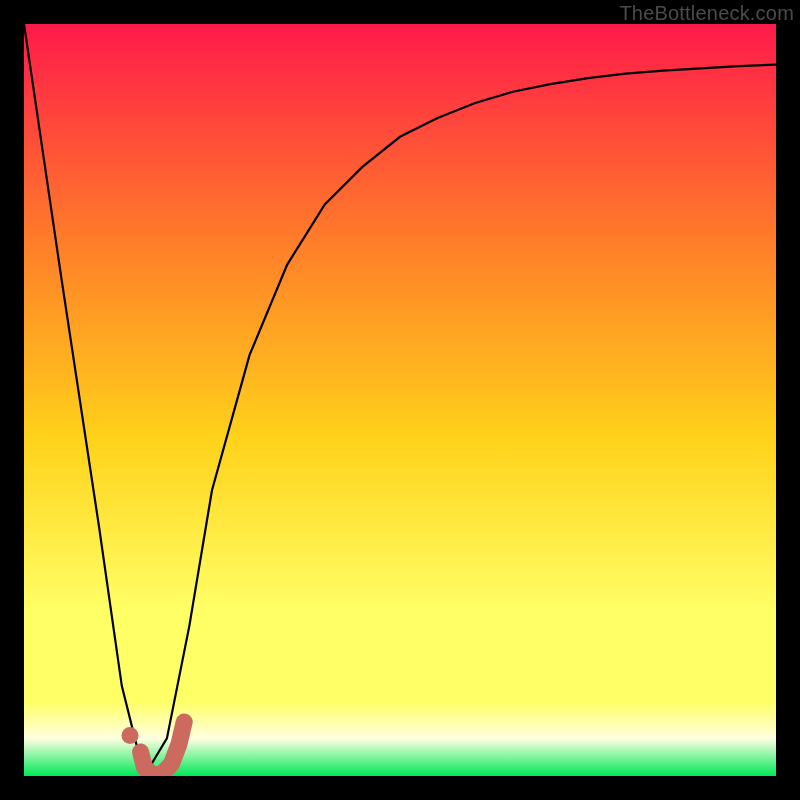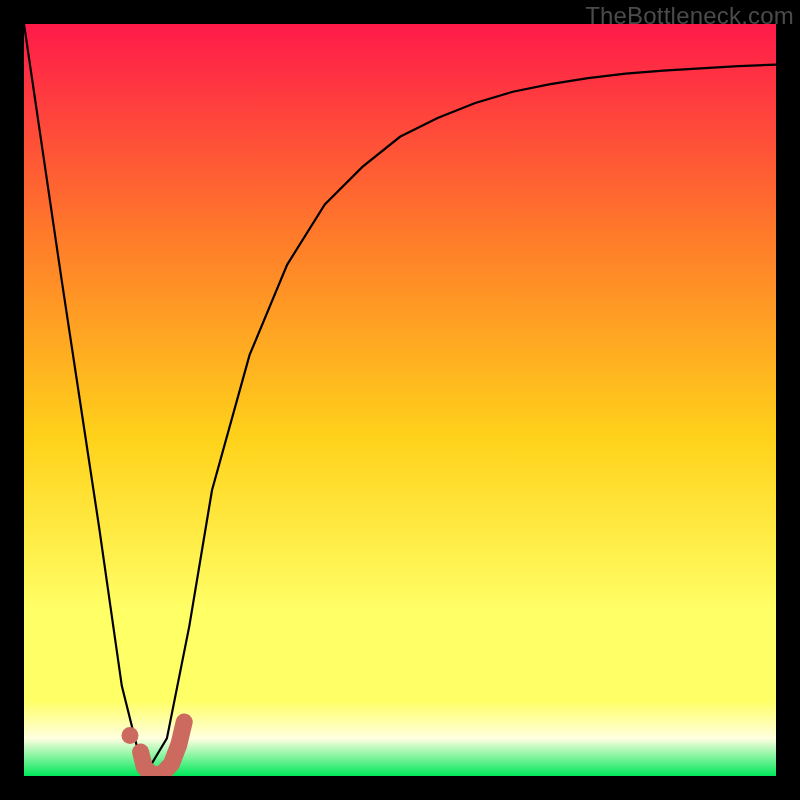--- a/index.html
+++ b/index.html
@@ -27,21 +27,21 @@
     width: 752px;
     height: 752px;
     overflow: hidden;
   }
 
   .watermark {
     position: absolute;
     top: 2px;
     right: 6px;
     color: #4b4b4b;
-    font-size: 24px;
+    font-size: 20px;
     font-weight: 500;
     letter-spacing: 0.2px;
     z-index: 10;
   }
 
   svg {
     position: absolute;
     inset: 0;
   }
 </style>

